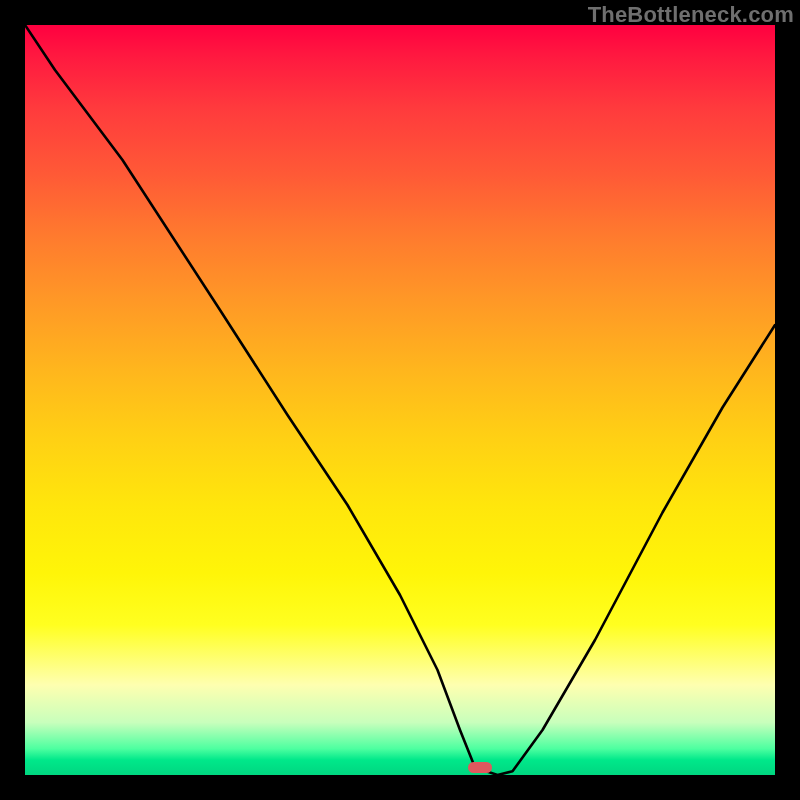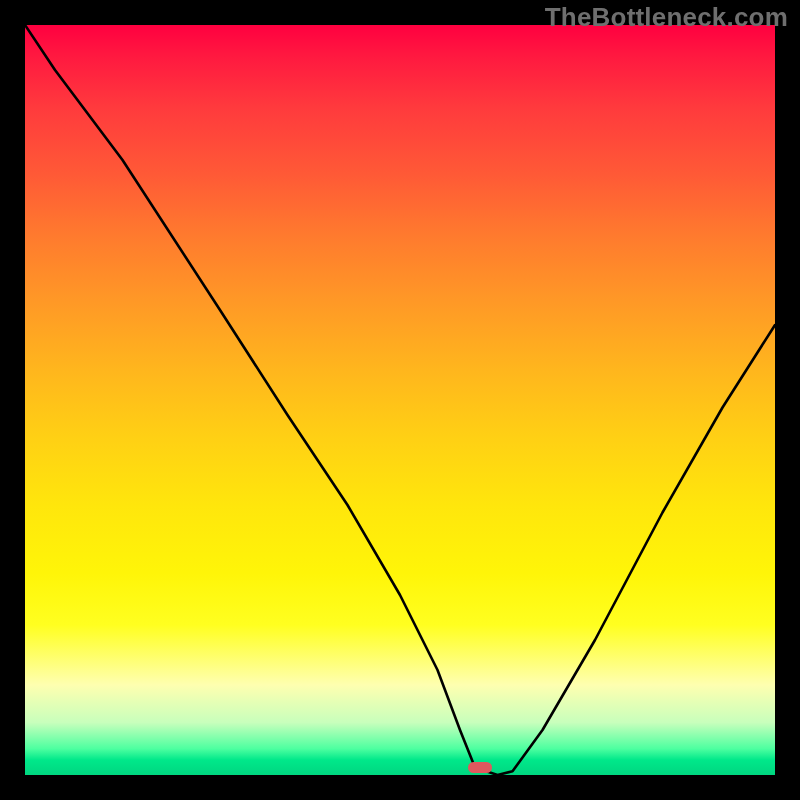--- a/index.html
+++ b/index.html
@@ -16,21 +16,21 @@
   #ffd014 55%,
   #ffe60c 64%,
   #fff508 73%,
   #ffff20 80%,
   #feffb0 88%,
   #c8ffbc 93%,
   #4dffa0 96.5%,
   #00e88a 98%,
   #00d680 100%);
 }
-.watermark{position:absolute;right:12px;top:2px;color:#6f6f6f;font-family:Arial,Helvetica,sans-serif;font-size:26px;font-weight:600;letter-spacing:.2px;}
+.watermark{position:absolute;right:6px;top:2px;color:#6f6f6f;font-family:Arial,Helvetica,sans-serif;font-size:22px;font-weight:600;letter-spacing:.2px;}
 .curve{position:absolute;left:25px;top:25px;}
 .marker{position:absolute;width:24px;height:11px;border-radius:6px;background:#e0595e;}
 </style>
 </head>
 <body>
 
 <div class="frame">
   <div class="plot"></div>
 
   <svg class="curve" width="750" height="750" viewBox="0 0 750 750">

